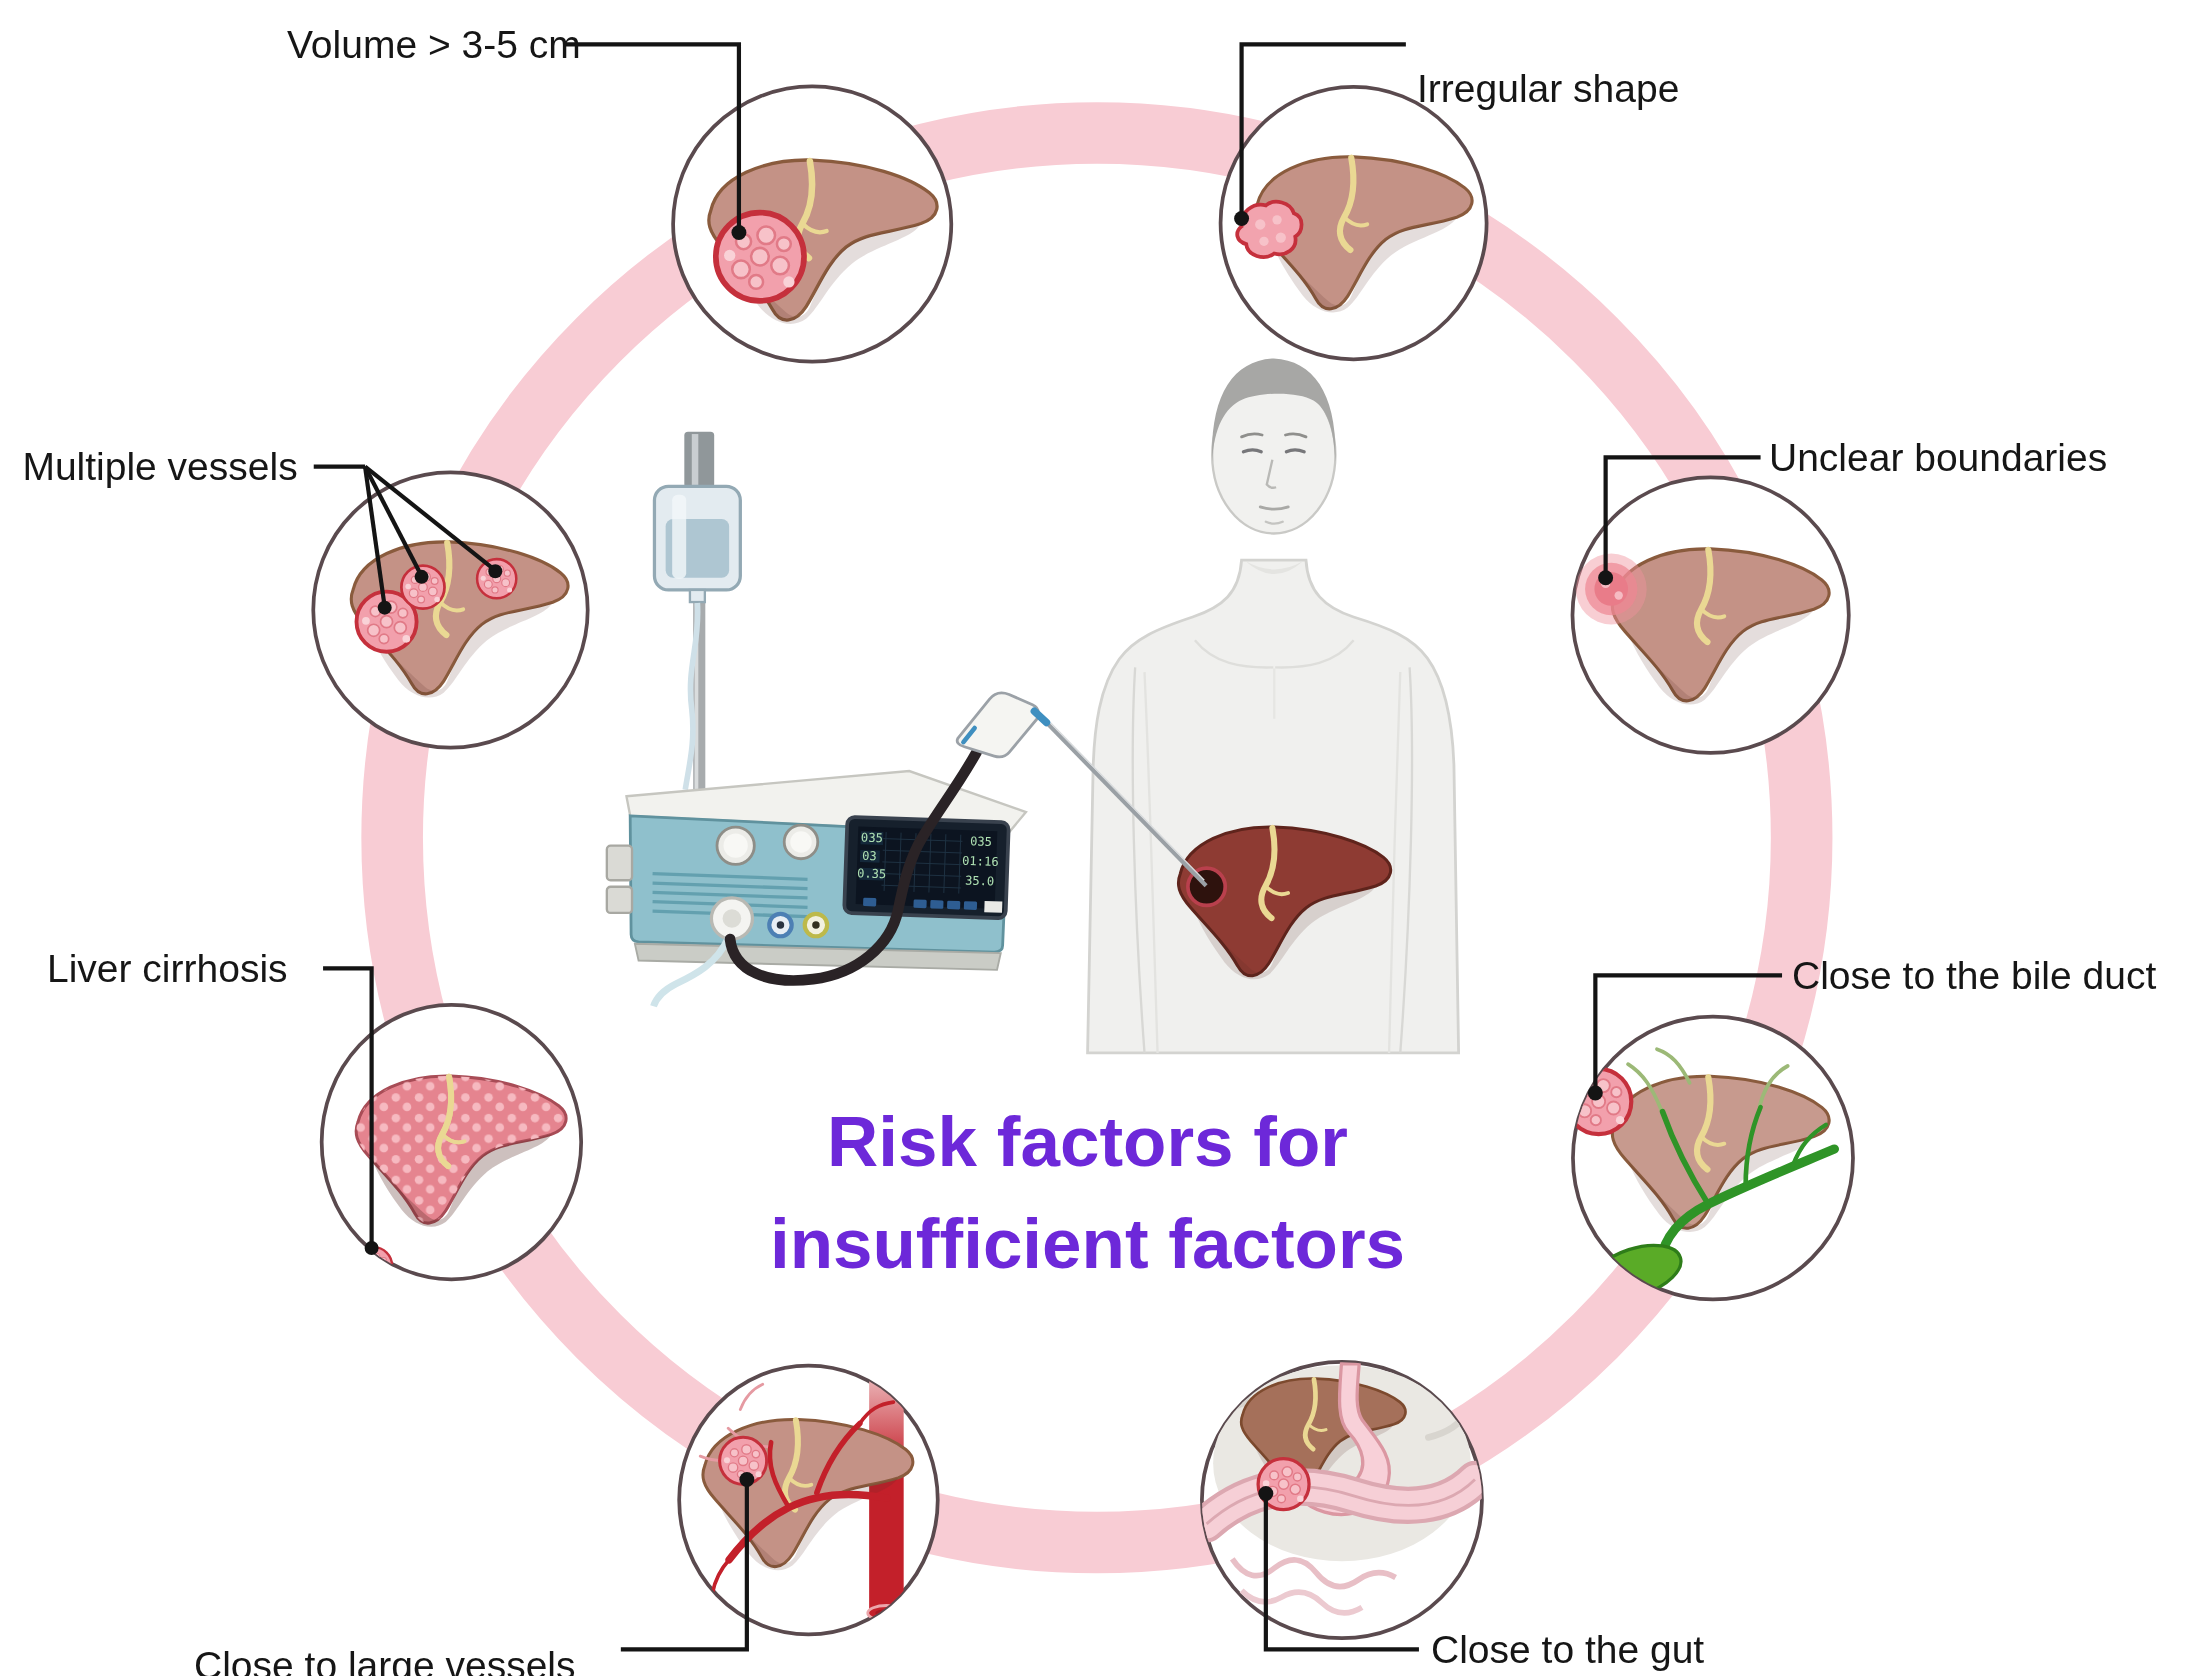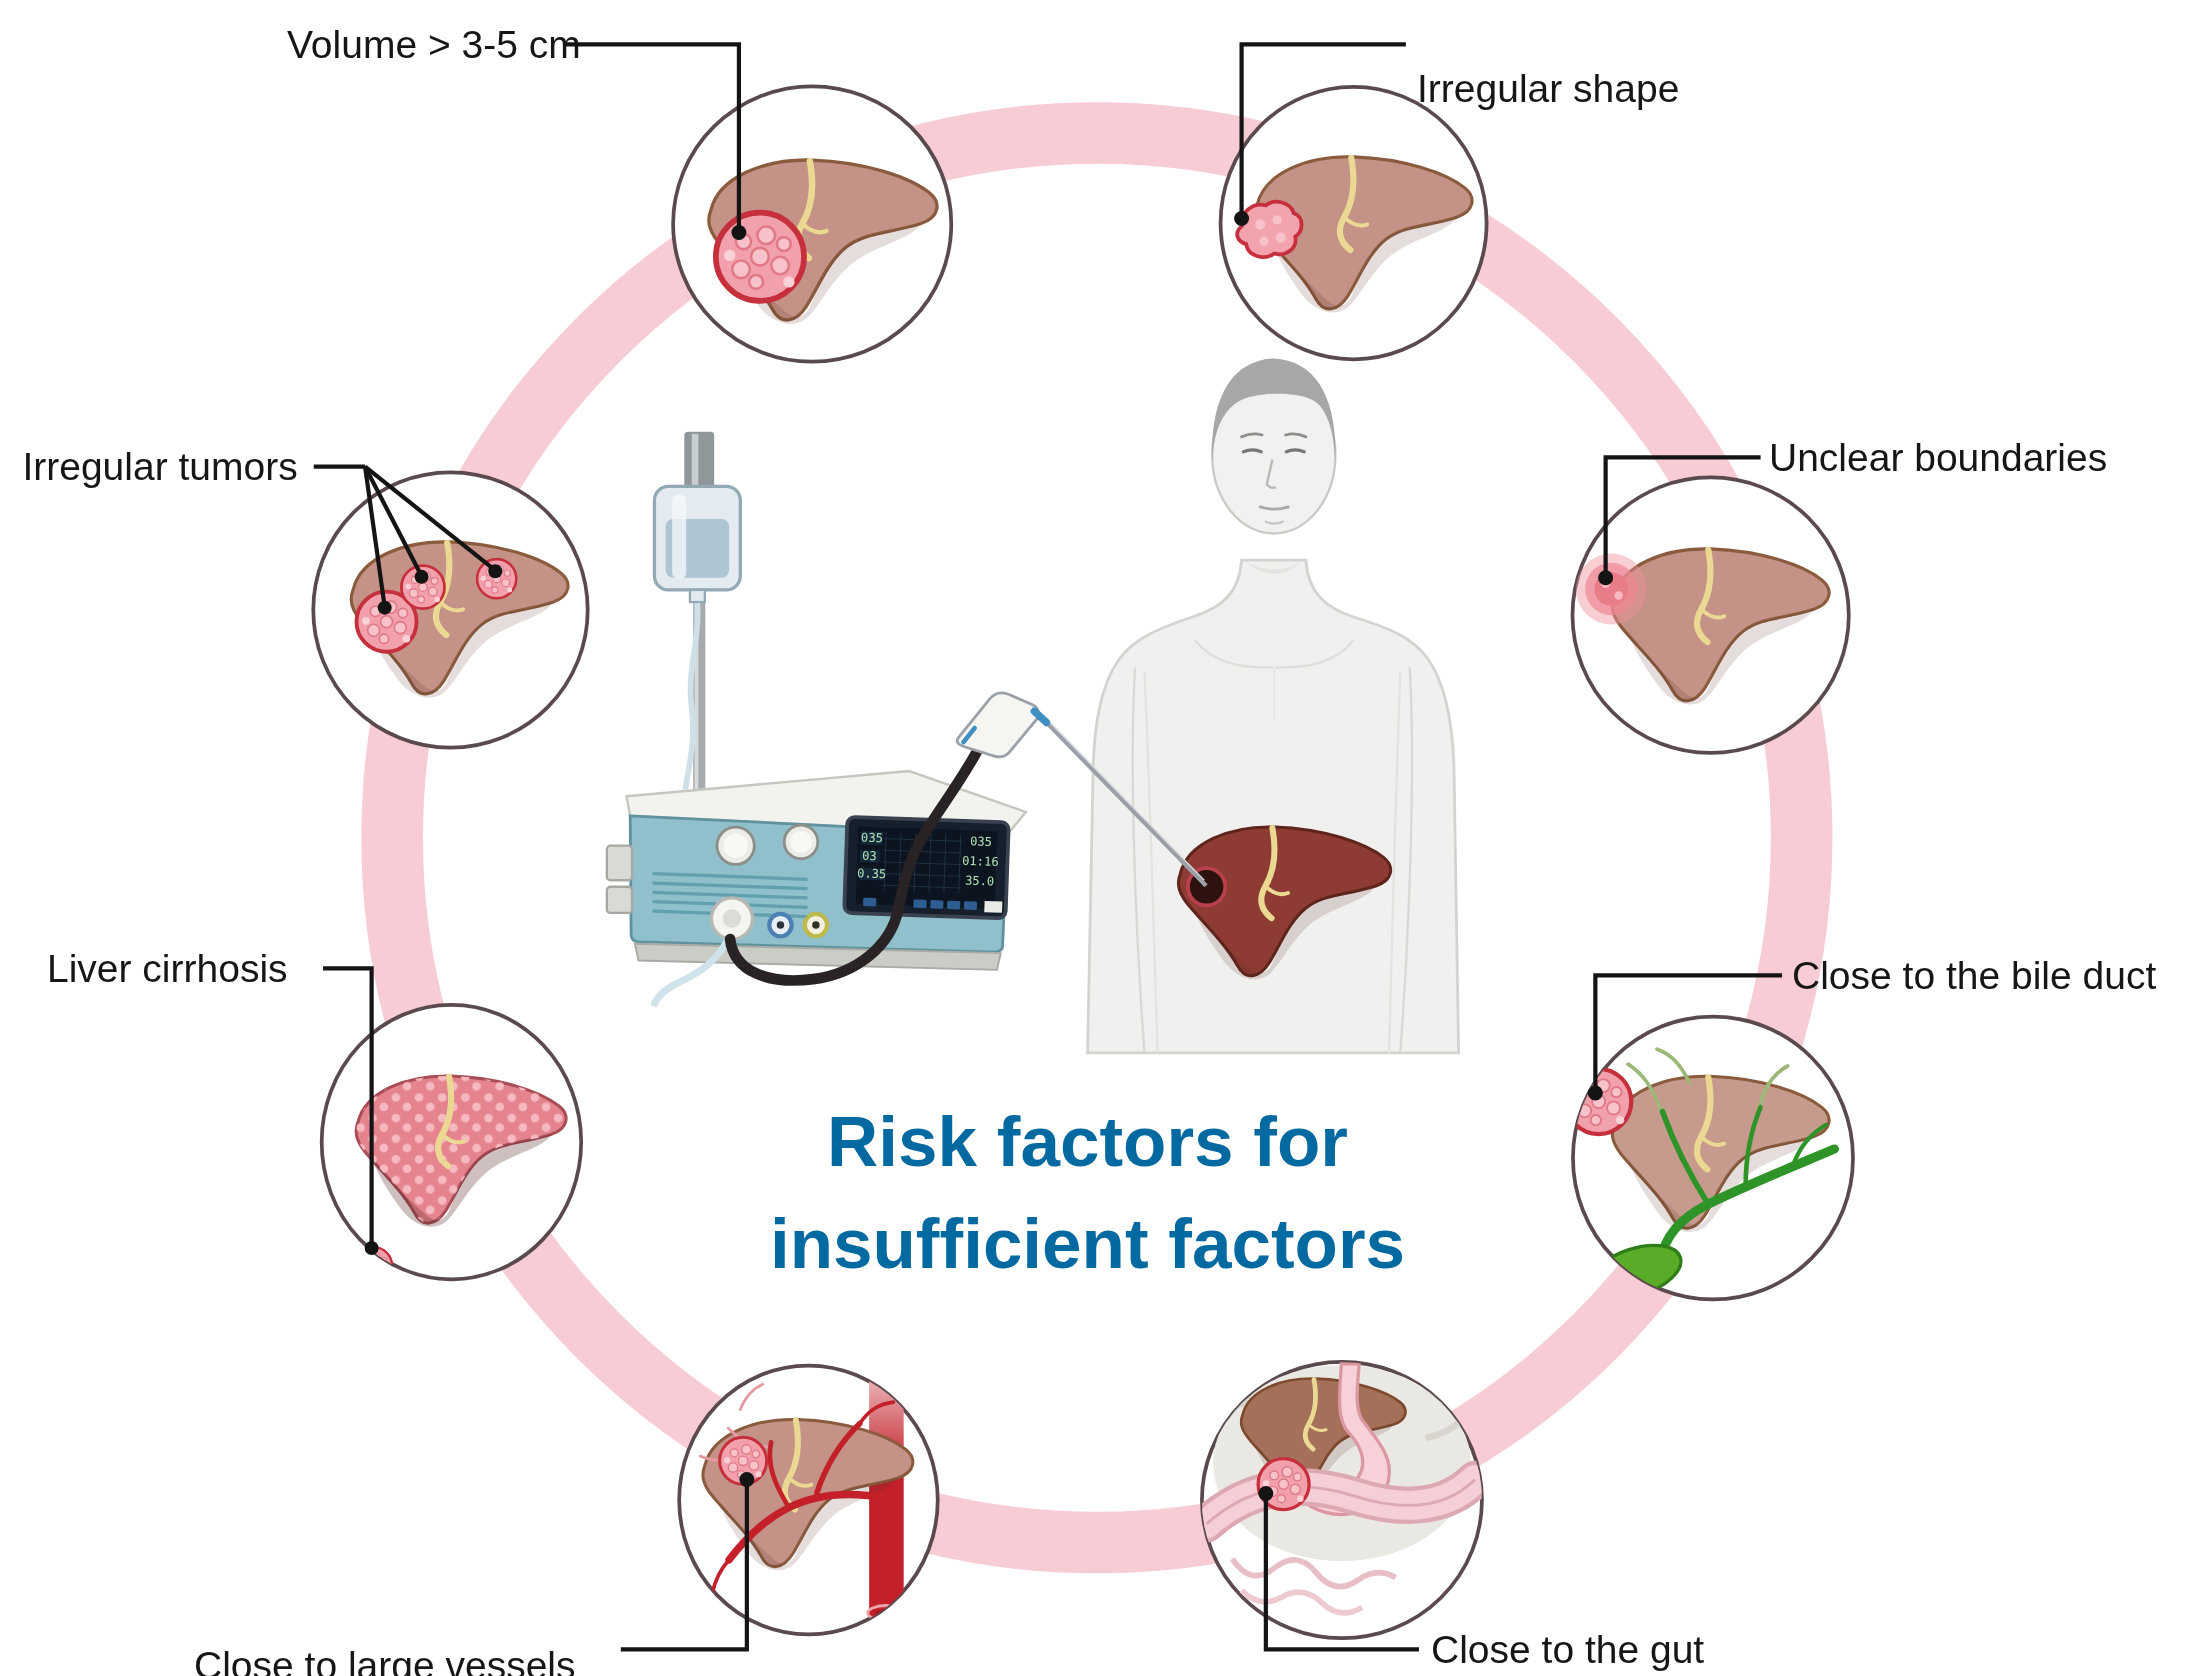--- a/index.html
+++ b/index.html
@@ -1,21 +1,21 @@
 <!DOCTYPE html>
 <html style="font-size:7.5px"><head>
 <meta charset="utf-8">
 <style>
   html,body{margin:0;padding:0;background:#fff;}
   .stage{position:relative;width:2205px;height:1676px;background:#ffffff;overflow:hidden;
          font-family:"Liberation Sans", sans-serif;}
   .stage svg.art{position:absolute;left:0;top:0;width:2205px;height:1676px;}
   .lbl{position:absolute;font-size:39px;color:#161616;white-space:nowrap;line-height:45px;}
   .title{position:absolute;left:574px;top:1091px;width:1027px;text-align:center;
-         font-weight:bold;font-size:71px;line-height:1.44;color:#0369a1;}
+         font-weight:bold;font-size:71px;line-height:1.44;color:#6d28d9;}
   .mono{font-family:"DejaVu Sans Mono", monospace;}
 </style>
 </head>
 <body>
 
 <div class="stage">
 
 <svg class="art" viewBox="0 0 4724 3591">
   <defs>
     <g id="liverG">
@@ -330,21 +330,21 @@
     <circle cx="3440" cy="1238" r="16"></circle>
     <circle cx="796" cy="2674" r="15"></circle>
     <circle cx="3418" cy="2342" r="16"></circle>
     <circle cx="1600" cy="3170" r="16"></circle>
     <circle cx="2712" cy="3200" r="16"></circle>
   </g>
 </svg>
 
 <div class="lbl" style="left:270px;top:22px;margin-left:17px;">Volume &gt; 3-5 cm</div>
 <div class="lbl" style="left:1417px;top:22px;margin-top:44px;">Irregular shape</div>
-<div class="lbl" style="left:22.4px;top:444px;">Irregular tumors</div>
+<div class="lbl" style="left:22.4px;top:444px;">Multiple vessels</div>
 <div class="lbl" style="left:1769px;top:435px;">Unclear boundaries</div>
 <div class="lbl" style="left:47px;top:946px;">Liver cirrhosis</div>
 <div class="lbl" style="left:1792px;top:953px;">Close to the bile duct</div>
 <div class="lbl" style="left:194px;top:1627px;margin-top:16px;">Close to large vessels</div>
 <div class="lbl" style="left:1431px;top:1627px;">Close to the gut</div>
 
 <div class="title">
   <div>Risk factors for</div>
   <div>insufficient factors</div>
 </div>

